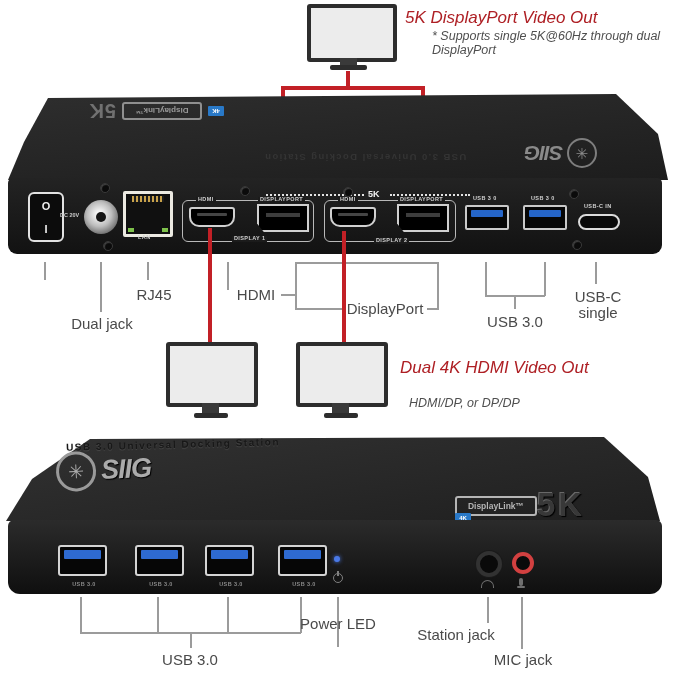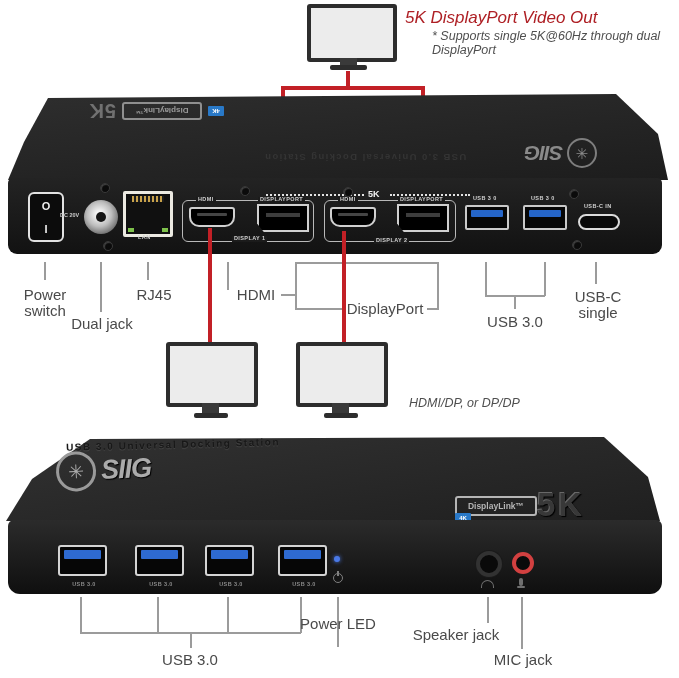--- a/index.html
+++ b/index.html
@@ -141,21 +141,20 @@
   <div class="portlabel" style="left:582px;top:204px;background:transparent;">USB-C IN</div>
   <div class="abs" style="left:578px;top:214px;width:38px;height:12px;background:#0a0a0a;
        border:2px solid #dcdcdc;border-radius:8px;"></div>
 
   <div class="screw" style="left:240px;top:186px;"></div>
   <div class="screw" style="left:343px;top:187px;"></div>
   <div class="screw" style="left:569px;top:189px;"></div>
   <div class="screw" style="left:572px;top:240px;"></div>
 
   <div class="gline" style="left:44px;top:262px;width:1.5px;height:18px;"></div>
-  <div class="lbl" style="left:1px;top:287px;width:88px;">Power switch</div>
   <div class="gline" style="left:100px;top:262px;width:1.5px;height:50px;"></div>
   <div class="lbl" style="left:58px;top:316px;width:88px;">Dual jack</div>
   <div class="gline" style="left:147px;top:262px;width:1.5px;height:18px;"></div>
   <div class="lbl" style="left:132px;top:287px;width:44px;">RJ45</div>
 
   <div class="gline" style="left:227px;top:262px;width:1.5px;height:28px;"></div>
   <div class="lbl" style="left:232px;top:287px;width:48px;">HDMI</div>
   <div class="gline" style="left:281px;top:294px;width:14px;height:1.5px;"></div>
   <div class="gline" style="left:295px;top:262px;width:143px;height:1.5px;"></div>
   <div class="gline" style="left:295px;top:262px;width:1.5px;height:48px;"></div>
@@ -176,20 +175,21 @@
   <div class="redline" style="left:208px;top:228px;width:4px;height:116px;"></div>
   <div class="redline" style="left:342px;top:231px;width:4px;height:113px;"></div>
 
   <div class="monitor" style="left:166px;top:342px;width:84px;height:57px;"></div>
   <div class="mon-neck" style="left:202px;top:403px;width:17px;height:10px;"></div>
   <div class="mon-base" style="left:194px;top:413px;width:34px;height:5px;"></div>
   <div class="monitor" style="left:296px;top:342px;width:84px;height:57px;"></div>
   <div class="mon-neck" style="left:332px;top:403px;width:17px;height:10px;"></div>
   <div class="mon-base" style="left:324px;top:413px;width:34px;height:5px;"></div>
 
+  <div class="title" style="left:400px;top:358px;">Dual 4K HDMI Video Out</div>
   <div class="sub" style="left:409px;top:396px;">HDMI/DP, or DP/DP</div>
 
   <div class="face-top-rear" style="left:6px;top:435px;width:658px;height:86px;
        background:linear-gradient(172deg,#323232,#1f1f1f);
        clip-path:polygon(84px 4px,598px 2px,642px 42px,654px 86px,0px 86px,26px 44px);"></div>
 
   <div class="embosstext" style="left:66px;top:439px;font-size:10px;color:#181818;transform:rotate(-1.5deg);
        text-shadow:0 1px 1px rgba(140,140,140,.28);">USB 3.0 Universal Docking Station</div>
 
   <div class="abs" style="left:56px;top:450px;display:flex;align-items:center;gap:5px;transform:rotate(-3deg);">
@@ -243,18 +243,18 @@
   <div class="gline" style="left:227px;top:597px;width:1.5px;height:36px;"></div>
   <div class="gline" style="left:300px;top:597px;width:1.5px;height:36px;"></div>
   <div class="gline" style="left:80px;top:632px;width:221px;height:1.5px;"></div>
   <div class="gline" style="left:190px;top:632px;width:1.5px;height:16px;"></div>
   <div class="lbl" style="left:154px;top:652px;width:72px;">USB 3.0</div>
 
   <div class="gline" style="left:337px;top:597px;width:1.5px;height:50px;"></div>
   <div class="lbl" style="left:298px;top:616px;width:80px;">Power LED</div>
 
   <div class="gline" style="left:487px;top:597px;width:1.5px;height:26px;"></div>
-  <div class="lbl" style="left:410px;top:627px;width:92px;">Speaker jack</div>
+  <div class="lbl" style="left:410px;top:627px;width:92px;">Station jack</div>
 
   <div class="gline" style="left:521px;top:597px;width:1.5px;height:52px;"></div>
   <div class="lbl" style="left:488px;top:652px;width:70px;">MIC jack</div>
 
 </div>
 
 </body></html>

